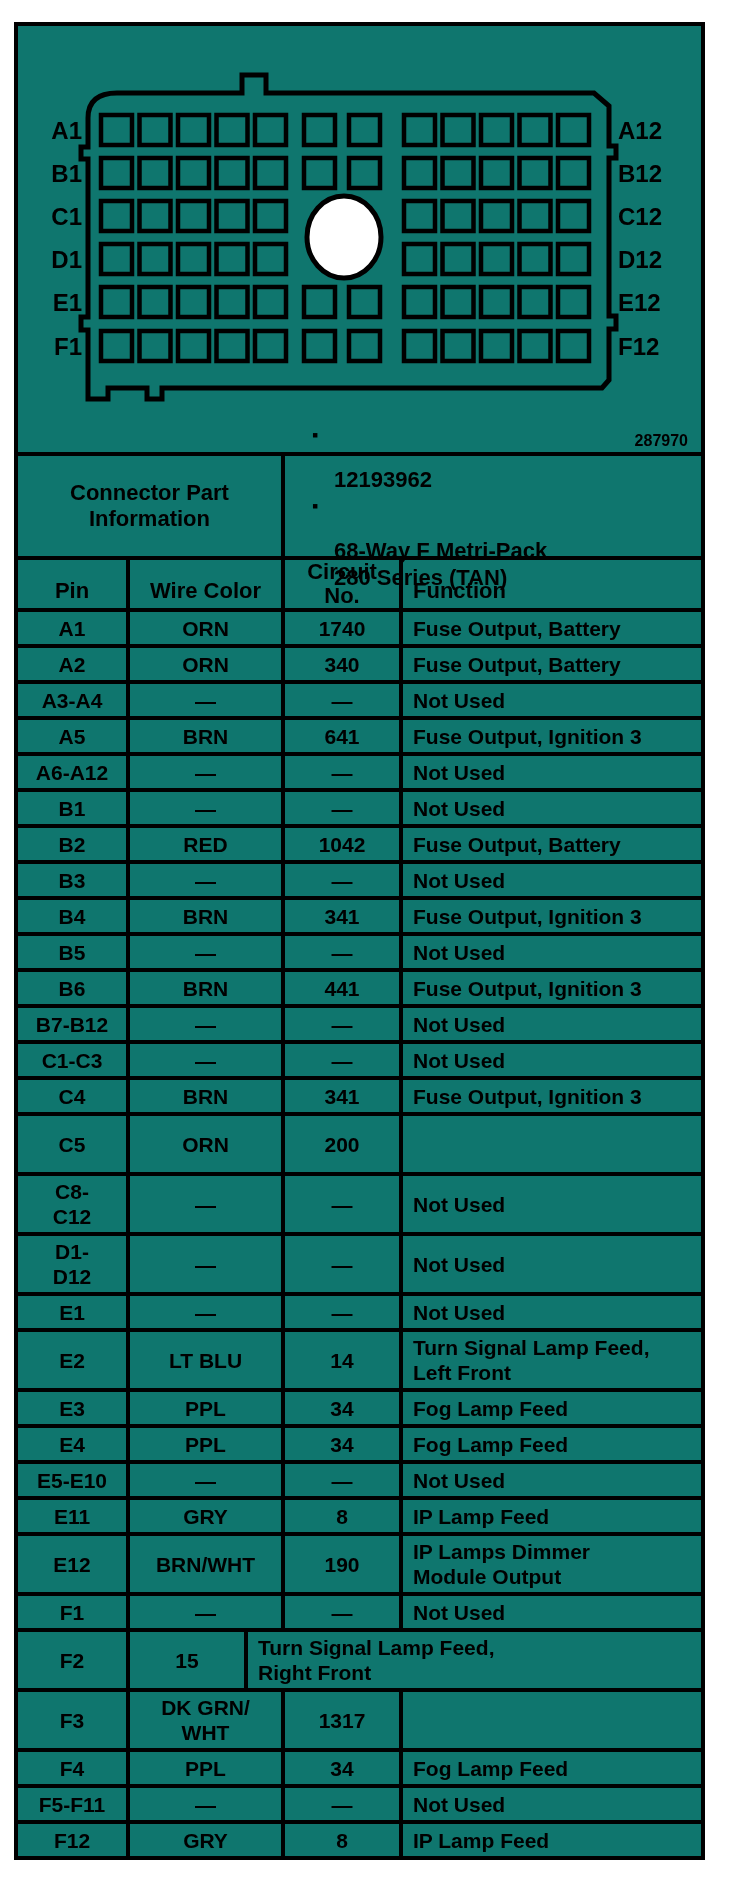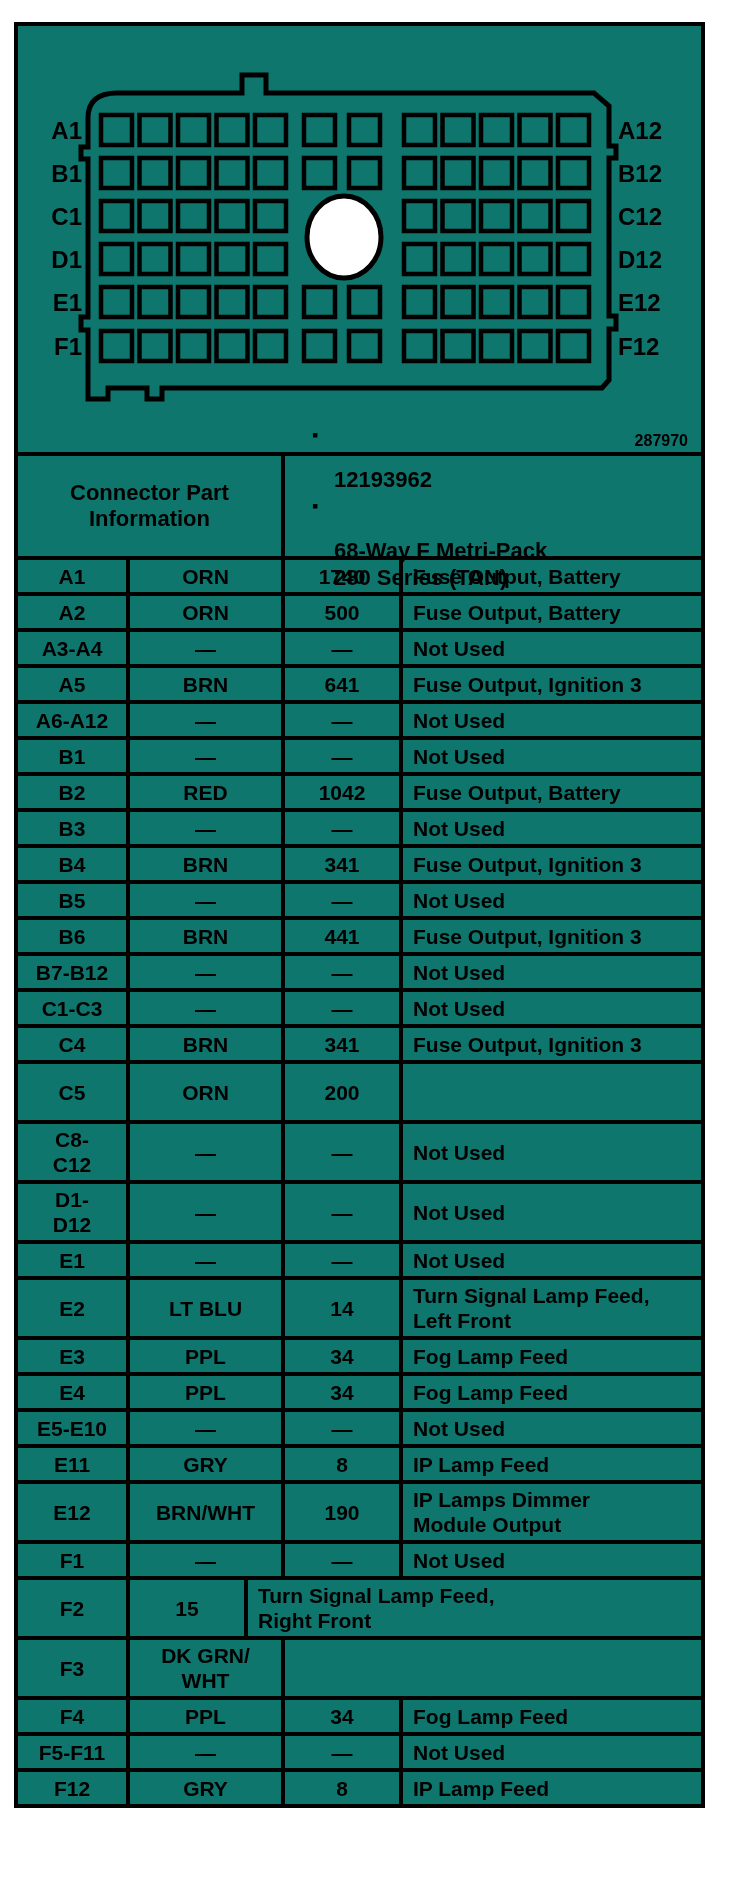--- a/index.html
+++ b/index.html
@@ -174,32 +174,39 @@
           <span class="bullet-text">12193962</span>
         </div>
         <div class="bullet-item">
           <span class="bullet-dot">▪</span>
           <span class="bullet-text">68-Way F Metri-Pack
 280 Series (TAN)</span>
         </div>
       </div>
   </div>
 
+  <div id="header-row" class="t-row">
+    <div class="c-pin">Pin</div>
+    <div class="c-wire">Wire Color</div>
+    <div class="c-circ">Circuit
+No.</div>
+    <div class="c-func">Function</div>
+  </div>
 
   <div id="table-body">
       <div class="t-row data h36">
         <div class="c-pin">A1</div>
         <div class="c-wire">ORN</div>
         <div class="c-circ">1740</div>
         <div class="c-func">Fuse Output, Battery</div>
       </div>
       <div class="t-row data h36">
         <div class="c-pin">A2</div>
         <div class="c-wire">ORN</div>
-        <div class="c-circ">500</div>
+        <div class="c-circ">340</div>
         <div class="c-func">Fuse Output, Battery</div>
       </div>
       <div class="t-row data h36">
         <div class="c-pin">A3-A4</div>
         <div class="c-wire">—</div>
         <div class="c-circ">—</div>
         <div class="c-func">Not Used</div>
       </div>
       <div class="t-row data h36">
         <div class="c-pin">A5</div>
@@ -339,20 +346,21 @@
       <div class="t-row data h60">
         <div class="c-pin">F2</div>
         <div class="c-circ">15</div>
         <div class="c-func">Turn Signal Lamp Feed,
 Right Front</div>
       </div>
       <div class="t-row data h60">
         <div class="c-pin">F3</div>
         <div class="c-wire">DK GRN/
 WHT</div>
+        <div class="c-circ">1317</div>
       </div>
       <div class="t-row data h36">
         <div class="c-pin">F4</div>
         <div class="c-wire">PPL</div>
         <div class="c-circ">34</div>
         <div class="c-func">Fog Lamp Feed</div>
       </div>
       <div class="t-row data h36">
         <div class="c-pin">F5-F11</div>
         <div class="c-wire">—</div>

